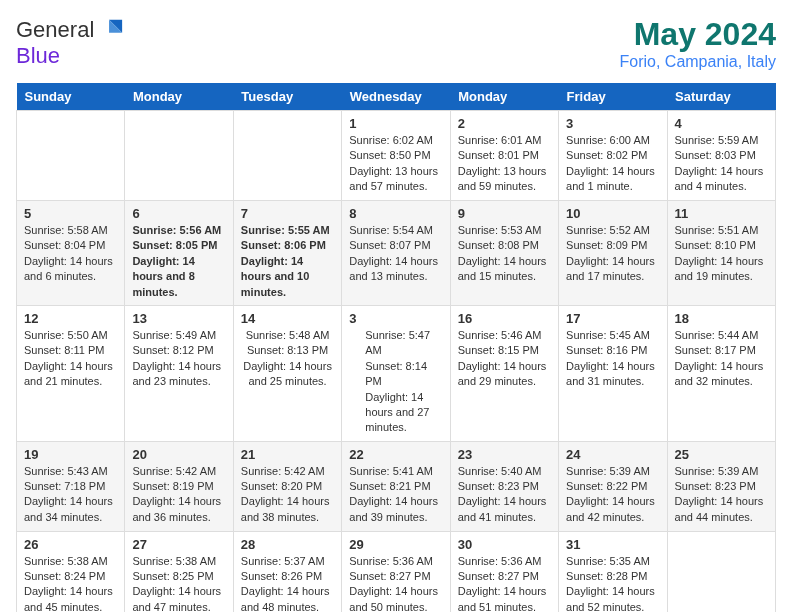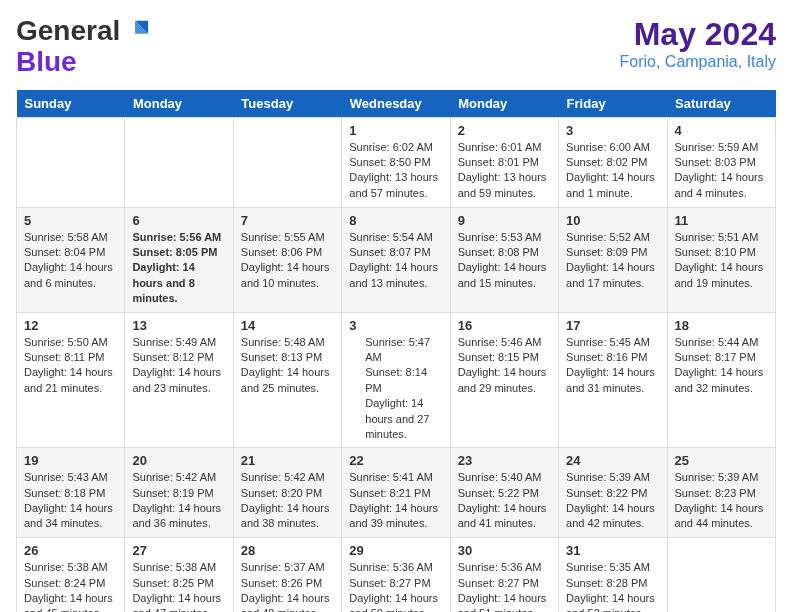--- a/index.html
+++ b/index.html
@@ -14,38 +14,38 @@
       display: flex;
       justify-content: space-between;
       align-items: flex-start;
       margin-bottom: 12px;
     }
     .logo {
       display: flex;
       align-items: center;
     }
     .logo-text {
-      font-size: 28px;
-      font-weight: bold;
+      font-size: 22px;
+      font-weight: normal;
       line-height: 1.1;
     }
     .logo-general { color: #333; }
     .logo-blue { color: #6d28d9; }
     .logo-icon {
       width: 28px;
       height: 28px;
       margin-left: 2px;
     }
     .title-block {
       text-align: right;
     }
     .month-year {
       font-size: 32px;
       font-weight: bold;
-      color: #4c1d95;
+      color: #0f766e;
     }
     .location {
       font-size: 16px;
       color: #3b82f6;
     }
     table {
       width: 100%;
       border-collapse: collapse;
       table-layout: fixed;
     }
@@ -158,21 +158,21 @@
 Daylight: 14 hours and 6 minutes.</div>
         </td>
         <td>
           <span class="day-number">6</span>
           <div class="day-info" style="white-space: pre-line; font-weight: bold;">Sunrise: 5:56 AM
 Sunset: 8:05 PM
 Daylight: 14 hours and 8 minutes.</div>
         </td>
         <td>
           <span class="day-number">7</span>
-          <div class="day-info" style="white-space: pre-line;">Sunrise: 5:55 AM
+          <div class="day-info" style="white-space: pre-line; font-weight: bold;">Sunrise: 5:55 AM
 Sunset: 8:06 PM
 Daylight: 14 hours and 10 minutes.</div>
         </td>
         <td>
           <span class="day-number">8</span>
           <div class="day-info" style="white-space: pre-line;">Sunrise: 5:54 AM
 Sunset: 8:07 PM
 Daylight: 14 hours and 13 minutes.</div>
         </td>
         <td>
@@ -202,21 +202,21 @@
 Daylight: 14 hours and 21 minutes.</div>
         </td>
         <td>
           <span class="day-number">13</span>
           <div class="day-info" style="white-space: pre-line;">Sunrise: 5:49 AM
 Sunset: 8:12 PM
 Daylight: 14 hours and 23 minutes.</div>
         </td>
         <td>
           <span class="day-number">14</span>
-          <div class="day-info" style="white-space: pre-line;">Sunrise: 5:48 AM
+          <div class="day-info" style="white-space: pre-line; text-align: center;">Sunrise: 5:48 AM
 Sunset: 8:13 PM
 Daylight: 14 hours and 25 minutes.</div>
         </td>
         <td>
           <span class="day-number">3</span>
           <div class="day-info" style="white-space: pre-line; margin-left: 16px;">Sunrise: 5:47 AM
 Sunset: 8:14 PM
 Daylight: 14 hours and 27 minutes.</div>
         </td>
         <td>
@@ -235,21 +235,21 @@
           <span class="day-number">18</span>
           <div class="day-info" style="white-space: pre-line;">Sunrise: 5:44 AM
 Sunset: 8:17 PM
 Daylight: 14 hours and 32 minutes.</div>
         </td>
       </tr>
       <tr>
         <td>
           <span class="day-number">19</span>
           <div class="day-info" style="white-space: pre-line;">Sunrise: 5:43 AM
-Sunset: 8:18 PM
+Sunset: 7:18 PM
 Daylight: 14 hours and 34 minutes.</div>
         </td>
         <td>
           <span class="day-number">20</span>
           <div class="day-info" style="white-space: pre-line;">Sunrise: 5:42 AM
 Sunset: 8:19 PM
 Daylight: 14 hours and 36 minutes.</div>
         </td>
         <td>
           <span class="day-number">21</span>
@@ -259,21 +259,21 @@
         </td>
         <td>
           <span class="day-number">22</span>
           <div class="day-info" style="white-space: pre-line;">Sunrise: 5:41 AM
 Sunset: 8:21 PM
 Daylight: 14 hours and 39 minutes.</div>
         </td>
         <td>
           <span class="day-number">23</span>
           <div class="day-info" style="white-space: pre-line;">Sunrise: 5:40 AM
-Sunset: 5:22 PM
+Sunset: 8:23 PM
 Daylight: 14 hours and 41 minutes.</div>
         </td>
         <td>
           <span class="day-number">24</span>
           <div class="day-info" style="white-space: pre-line;">Sunrise: 5:39 AM
 Sunset: 8:22 PM
 Daylight: 14 hours and 42 minutes.</div>
         </td>
         <td>
           <span class="day-number">25</span>

